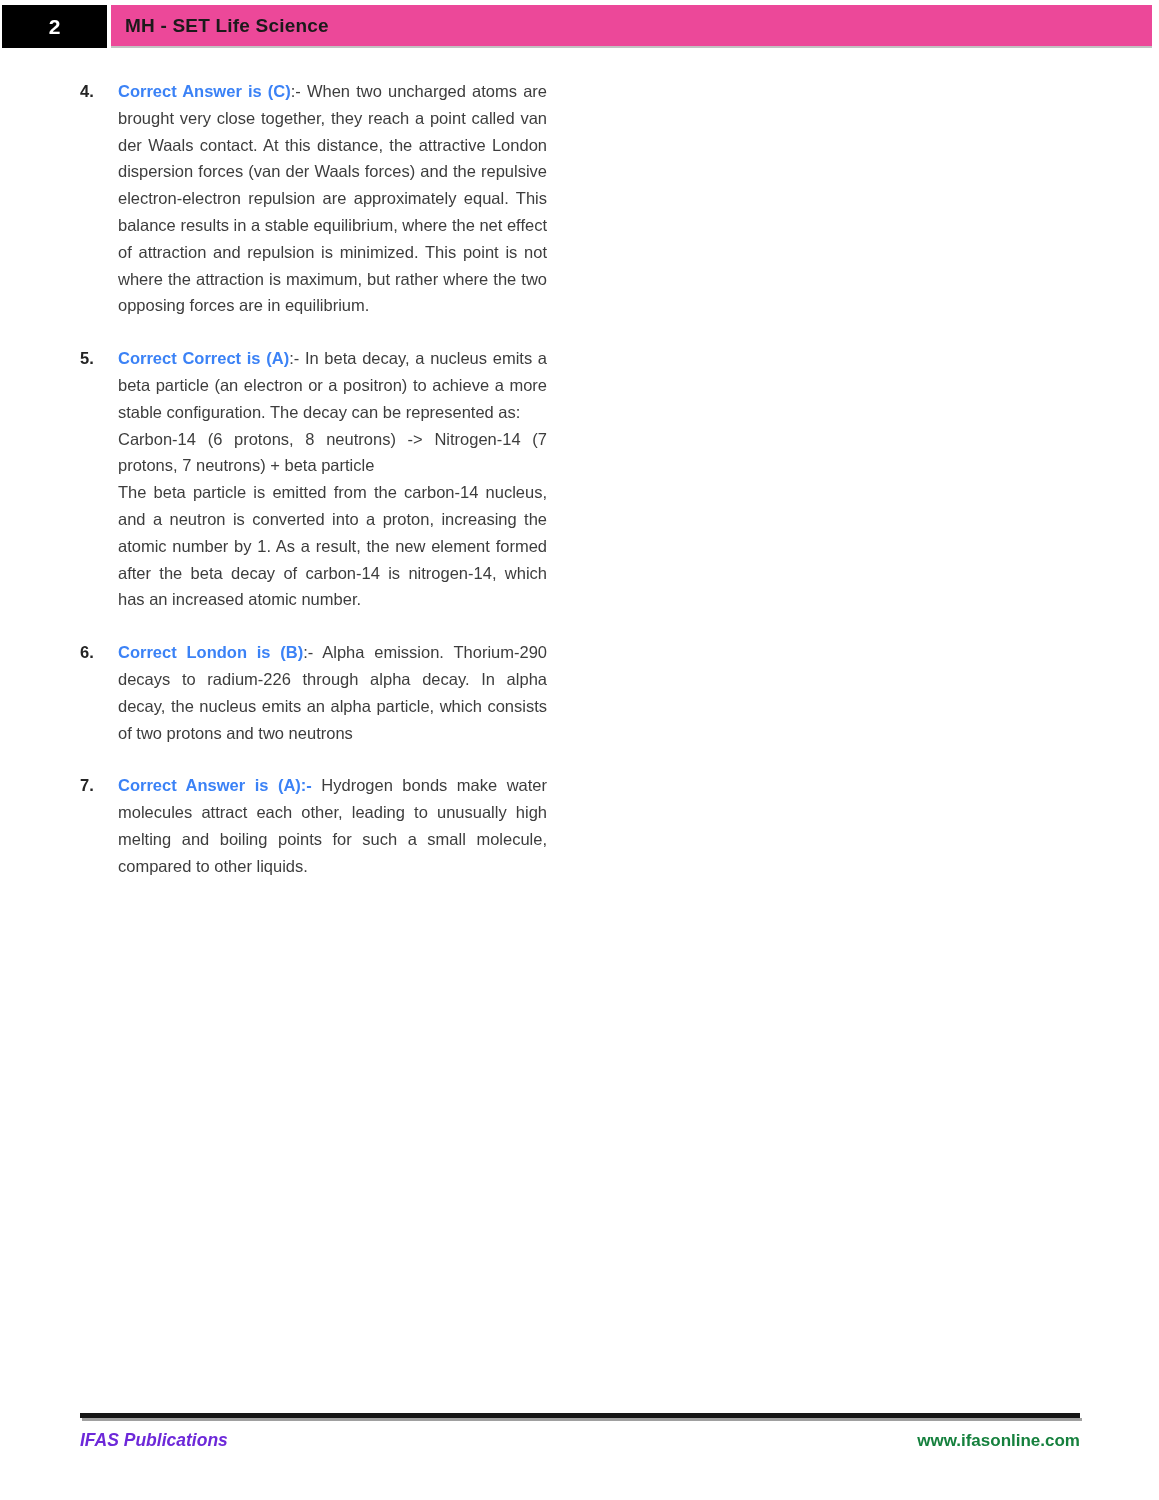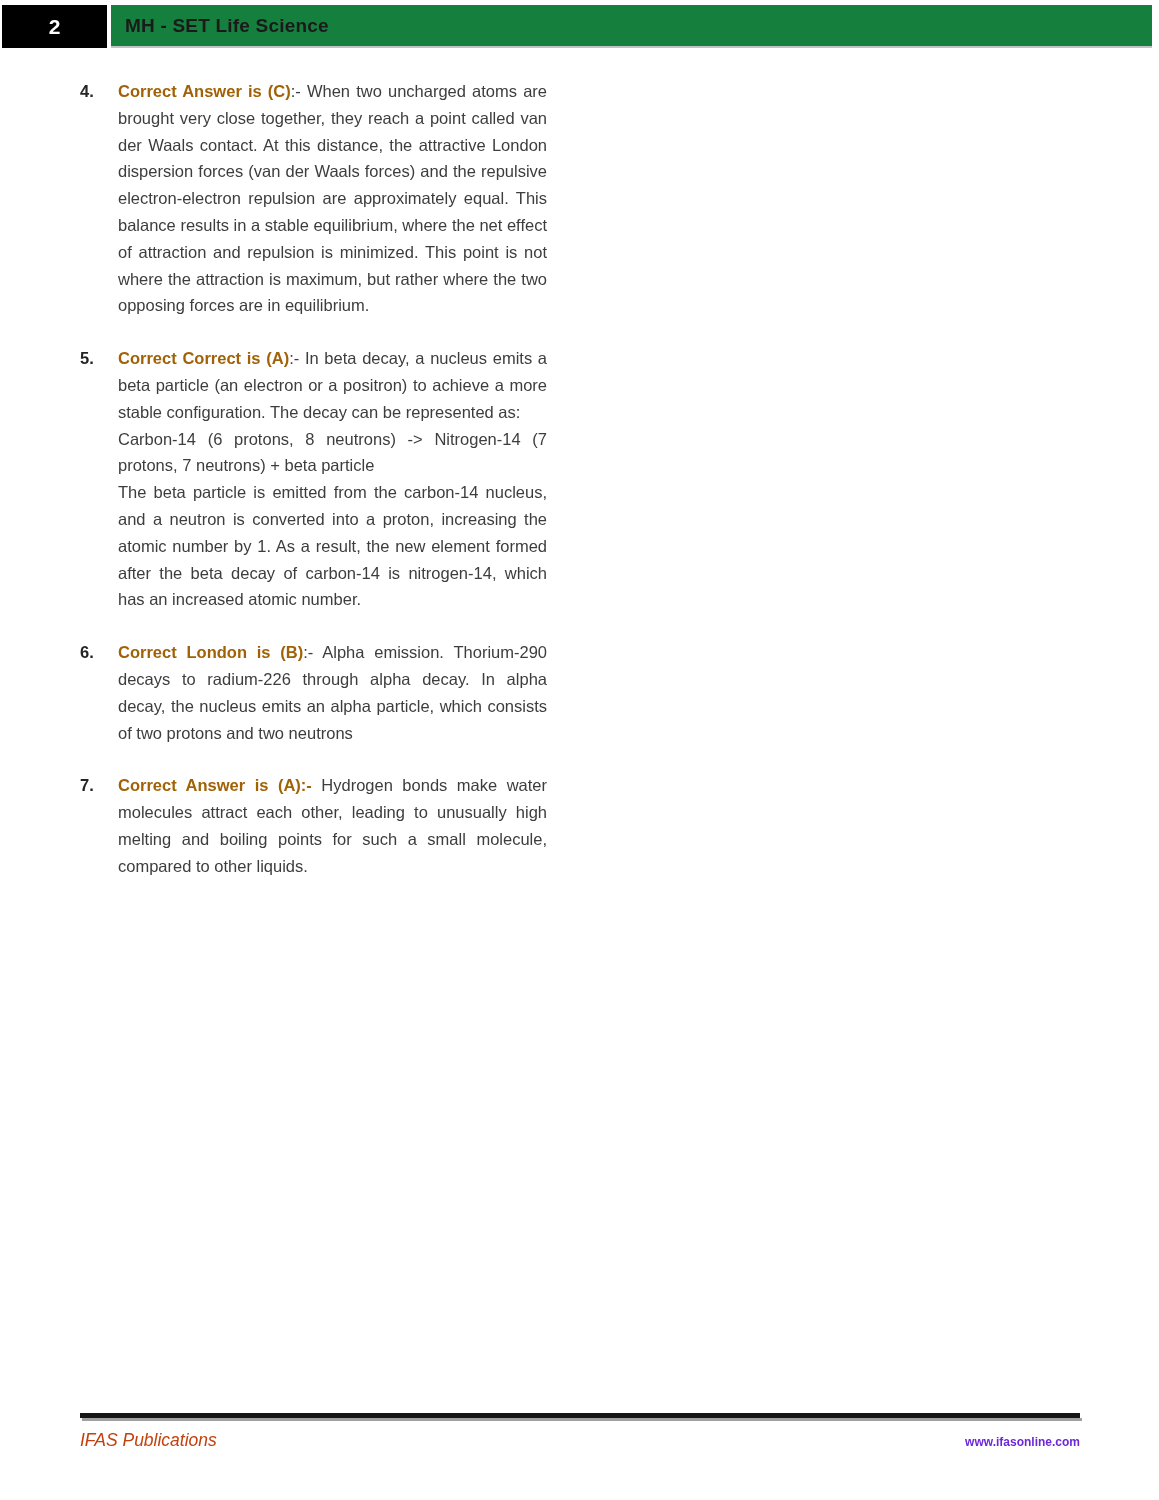--- a/index.html
+++ b/index.html
@@ -29,21 +29,21 @@
     font-weight: bold;
     font-size: 21px;
     display: flex;
     align-items: center;
     justify-content: center;
   }
   .header-gap { width: 4px; background: #ffffff; }
   .title-bar {
     width: 1041px;
     height: 43px;
-    background: #15803d;
+    background: #ec4899;
     border-bottom: 2px solid #c2c2c2;
     display: flex;
     align-items: center;
     padding-left: 14px;
   }
   .title-bar .title-text {
     font-weight: bold;
     font-size: 19px;
     color: #1a1a1a;
     letter-spacing: 0.2px;
@@ -71,21 +71,21 @@
   .item-text {
     flex: 1;
     font-size: 16.5px;
     line-height: 26.8px;
     color: #3d3d3d;
     text-align: justify;
     white-space: pre-wrap;
   }
   .item-text .lead {
     font-weight: bold;
-    color: #a16207;
+    color: #3b82f6;
   }
 
   
   .footer-rule-black {
     position: absolute;
     top: 1413px;
     left: 80px;
     width: 1000px;
     height: 5px;
     background: #161616;
@@ -102,28 +102,28 @@
     position: absolute;
     top: 1430px;
     left: 80px;
     width: 1000px;
     display: flex;
     justify-content: space-between;
     align-items: baseline;
   }
   .footer-publisher {
     font-style: italic;
-    font-weight: normal;
+    font-weight: bold;
     font-size: 17.5px;
-    color: #c2410c;
+    color: #6d28d9;
   }
   .footer-website {
     font-weight: bold;
-    font-size: 12px;
-    color: #6d28d9;
+    font-size: 17px;
+    color: #15803d;
   }
 </style>
 </head>
 <body>
 
 <div class="page">
 
   <div class="header">
     <div class="page-num-box">
       <span>2</span>

